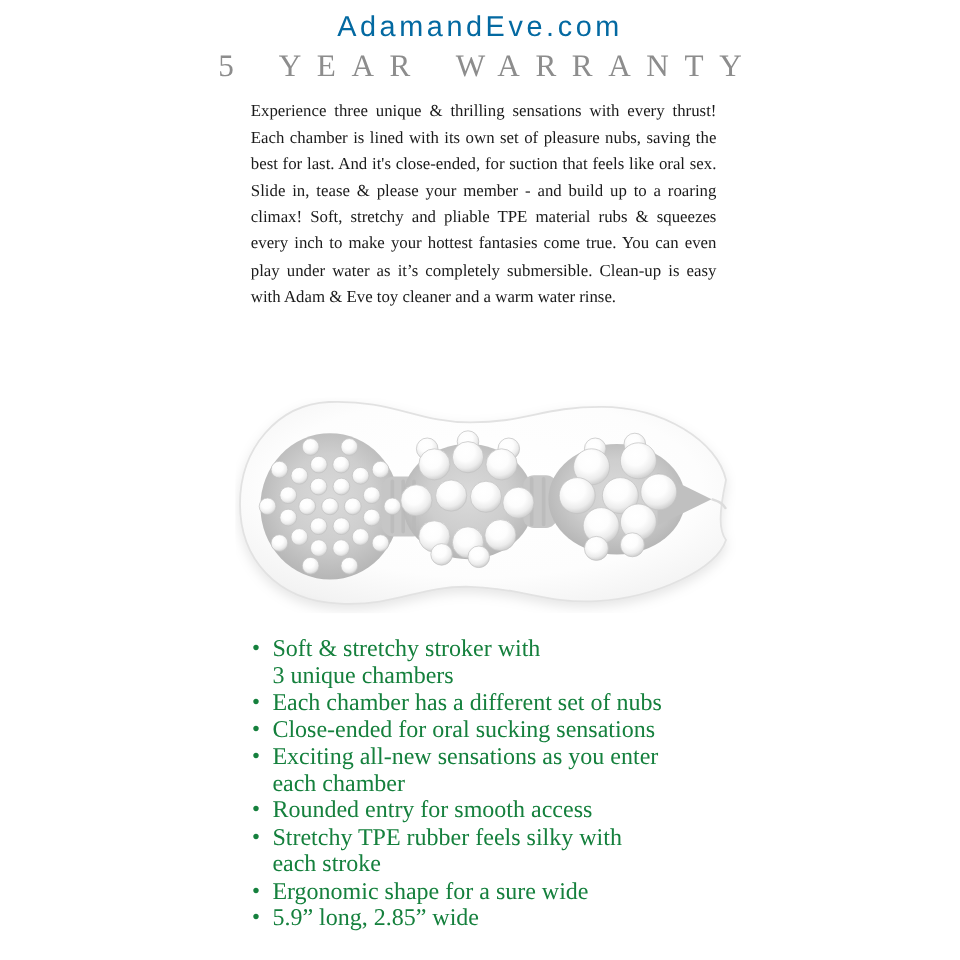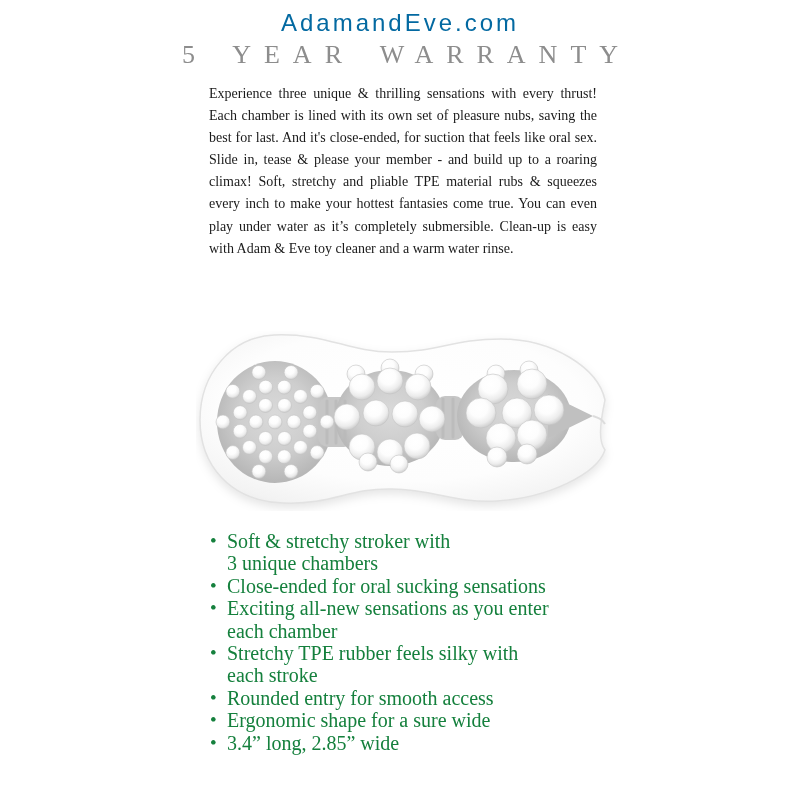--- a/index.html
+++ b/index.html
@@ -155,21 +155,22 @@
     <circle cx="305" cy="107" r="15"></circle>
       <circle cx="336" cy="104" r="15"></circle>
     <circle cx="301" cy="126" r="10"></circle>
       <circle cx="331" cy="123" r="10"></circle>
   </g>
 </svg>
 
 <ul class="features">
   <li>Soft &amp; stretchy stroker with
 3 unique chambers</li>
+  <li>Each chamber has a different set of nubs</li>
   <li>Close-ended for oral sucking sensations</li>
   <li>Exciting all-new sensations as you enter
 each chamber</li>
+  <li>Rounded entry for smooth access</li>
   <li>Stretchy TPE rubber feels silky with
 each stroke</li>
-  <li>Rounded entry for smooth access</li>
   <li>Ergonomic shape for a sure wide</li>
-  <li>3.4” long, 2.85” wide</li>
+  <li>5.9” long, 2.85” wide</li>
 </ul>
 
 </body></html>

